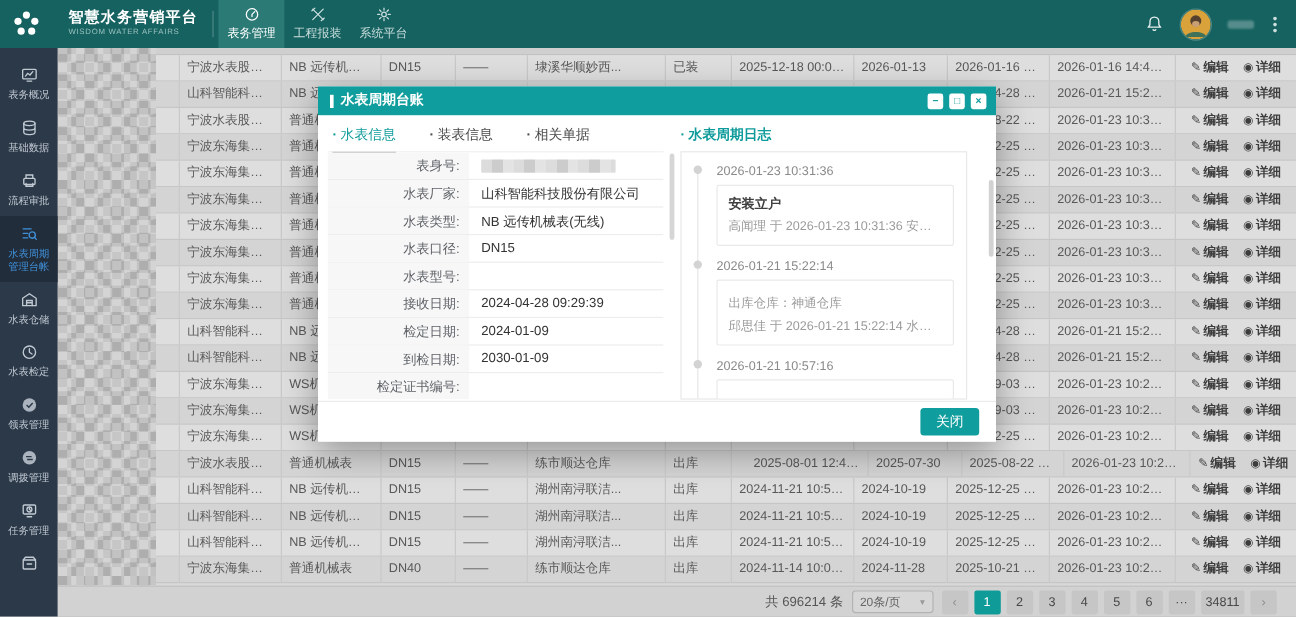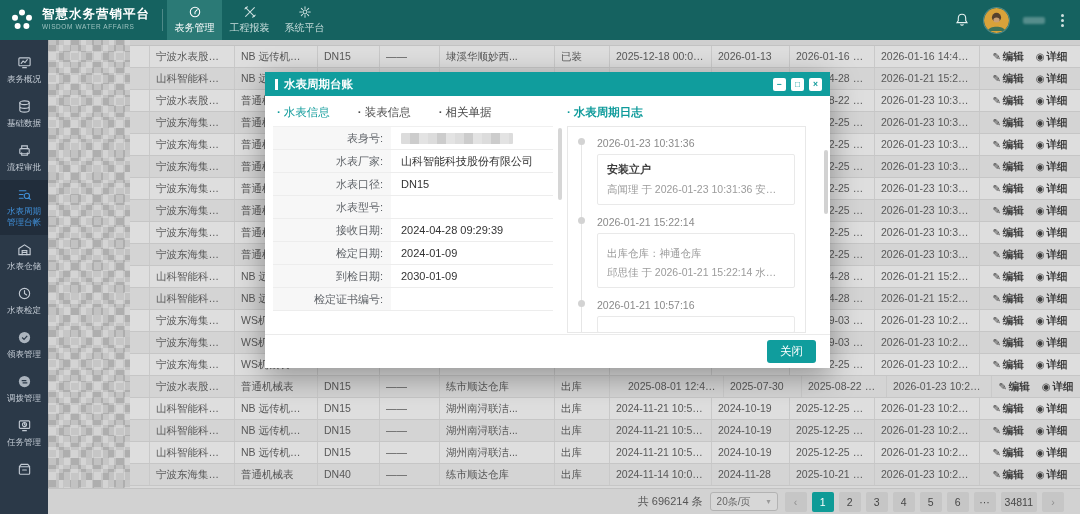--- a/index.html
+++ b/index.html
@@ -2,21 +2,21 @@
 <html><head>
 <meta charset="utf-8">
 <style>
   html,body{margin:0;padding:0;background:#9a9a9a;}
   .stage{position:relative;width:1080px;height:514px;overflow:hidden;
          font-family:"Liberation Sans",sans-serif;background:#d8d8d8;
          -webkit-font-smoothing:antialiased;}
   
   .topbar{position:absolute;top:0;left:0;right:0;height:40px;background:#156260;
           display:flex;align-items:stretch;color:#fff;z-index:30;}
-  .logo{display:flex;align-items:center;gap:8px;padding:0 12px 0 10px;}
+  .logo{display:flex;align-items:center;gap:23px;padding:0 12px 0 10px;}
   .logo-mark{width:24px;height:24px;}
   .logo-txt{display:flex;flex-direction:column;line-height:12px;}
   .logo-title{font-size:12.5px;font-weight:bold;letter-spacing:1px;}
   .logo-sub{font-size:6.5px;color:#9cc2bf;letter-spacing:.6px;margin-top:1px;}
   .logo-divider{width:1px;background:rgba(255,255,255,.25);margin:9px 4px 9px 0;}
   .topnav{display:flex;}
   .topnav-item{width:55px;display:flex;flex-direction:column;align-items:center;
                justify-content:center;gap:2px;font-size:10px;color:#c9dedd;cursor:pointer;}
   .topnav-item.active{background:#2b7a76;color:#fff;}
   .topnav-item .nicon{width:14px;height:14px;}
@@ -792,20 +792,24 @@
           <div class="f-label">表身号:</div>
           <div class="f-value">
             <span class="redact"></span>
           </div>
         </div>
         <div class="f-row">
           <div class="f-label">水表厂家:</div>
           <div class="f-value">山科智能科技股份有限公司</div>
         </div>
         <div class="f-row">
+          <div class="f-label">水表类型:</div>
+          <div class="f-value">NB 远传机械表(无线)</div>
+        </div>
+        <div class="f-row">
           <div class="f-label">水表口径:</div>
           <div class="f-value">DN15</div>
         </div>
         <div class="f-row">
           <div class="f-label">水表型号:</div>
           <div class="f-value"></div>
         </div>
         <div class="f-row">
           <div class="f-label">接收日期:</div>
           <div class="f-value">2024-04-28 09:29:39</div>

